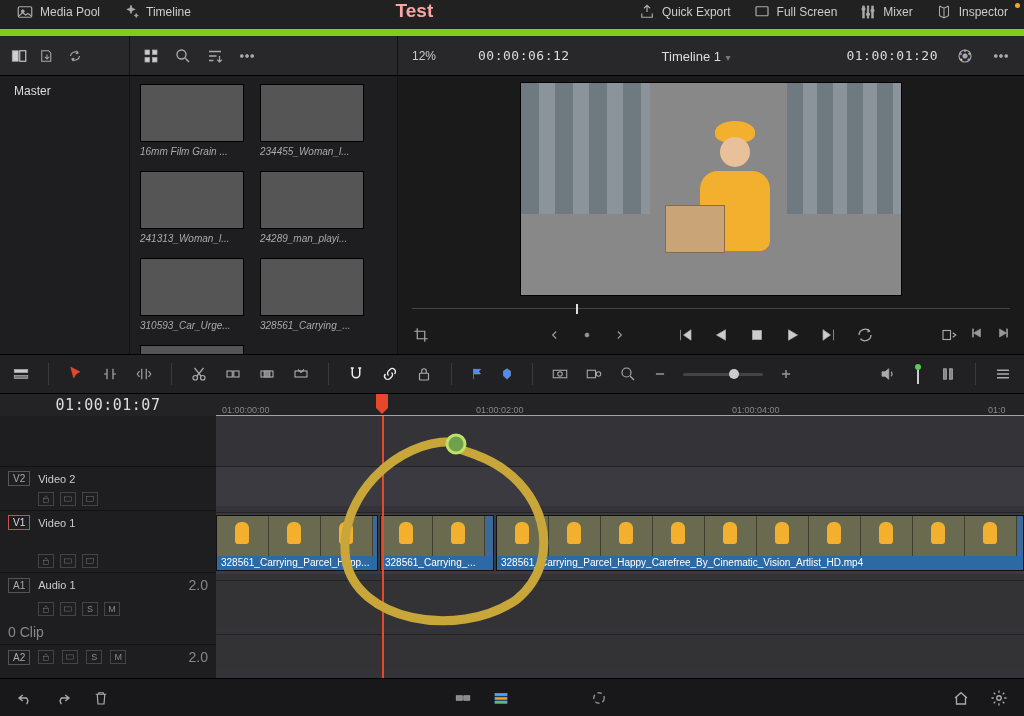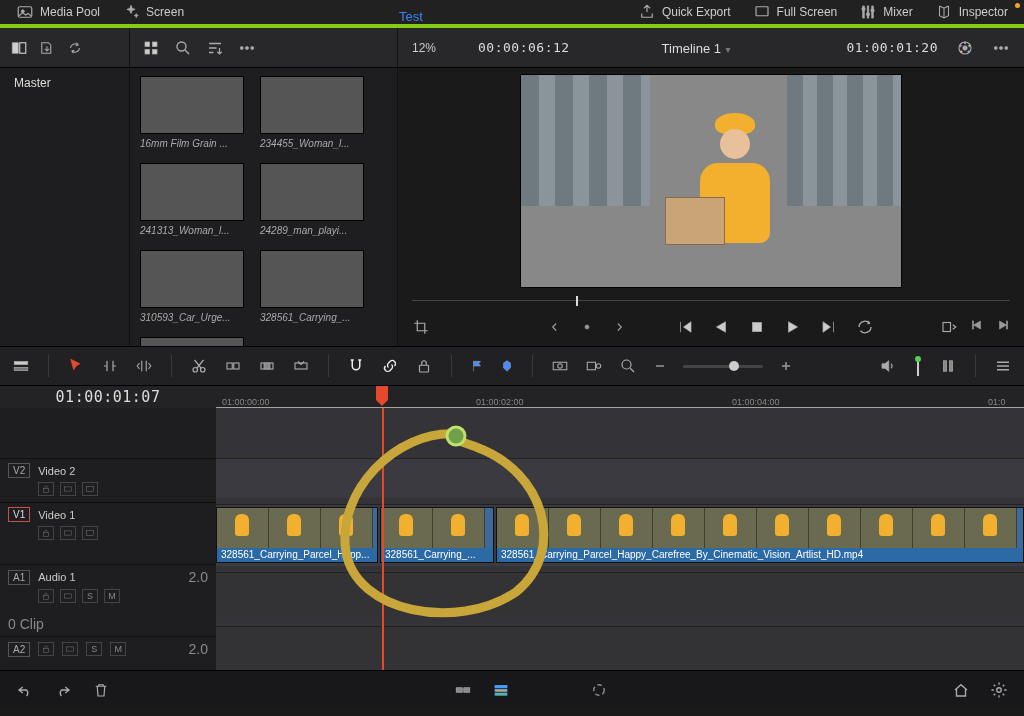--- a/index.html
+++ b/index.html
@@ -1,22 +1,22 @@
 <!DOCTYPE html>
 <html><head>
 <meta charset="utf-8">
 <style>
 * { margin: 0; padding: 0; box-sizing: border-box; font-family: -apple-system, Helvetica, Arial, sans-serif; }
 html, body { width: 1024px; height: 716px; background: #1a1a1a; color: #ccc; overflow: hidden; }
 
 
-.topbar { height: 28px; background: #212121; display: flex; align-items: flex-end; padding: 0 10px; gap: 10px; border-bottom: 4px solid #84cc16; }
+.topbar { height: 36px; background: #212121; display: flex; align-items: flex-start; padding: 0 10px; gap: 10px; border-bottom: 7px solid #84cc16; }
 .topbar .grp { display: flex; align-items: center; gap: 6px; padding: 3px 6px; font-size: 12px; color: #ccc; cursor: pointer; }
 .topbar .spacer { flex: 1; }
-.topbar .title { font-size: 13px; color: #3b82f6; }
+.topbar .title { font-size: 19px; color: #fca5a5; font-weight: bold; }
 
 
 .ic { width: 18px; height: 18px; fill: #aaa; stroke: #aaa; }
 .ic-sm { width: 14px; height: 14px; fill: #999; stroke: #999; }
 
 
 .row2 { height: 40px; background: #28282b; display: flex; align-items: center; border-bottom: 1px solid #000; }
 .row2 .left { width: 130px; display: flex; align-items: center; gap: 10px; padding: 0 10px; background: #28282b; height: 100%; border-right: 1px solid #111; }
 .row2 .mediabar { flex: 0 0 268px; display: flex; align-items: center; gap: 14px; padding: 0 12px; height: 100%; border-right: 1px solid #111; }
 .row2 .viewerbar { flex: 1; display: flex; align-items: center; padding: 0 14px; gap: 18px; height: 100%; }
@@ -54,21 +54,21 @@
 .timeline { height: 284px; background: #232325; display: flex; flex-direction: column; }
 .tl-header { height: 28px; display: flex; }
 .tl-header .tc-box { width: 216px; display: flex; align-items: center; justify-content: center; font-size: 15px; color: #ddd; font-family: Menlo, monospace; letter-spacing: .5px; }
 .tl-header .ruler { flex: 1; position: relative; border-bottom: 1px solid #a3a3a3; text-align: center; }
 .tl-header .ruler .tick { position: absolute; bottom: 0; font-size: 9px; color: #888; }
 .tl-header .ruler .playhead { position: absolute; top: 0; width: 12px; height: 14px; background: #e5482b; left: 160px; }
 .tl-header .ruler .playhead:after { content: ''; position: absolute; left: 0; top: 14px; border-left: 6px solid transparent; border-right: 6px solid transparent; border-top: 6px solid #e5482b; }
 
 .tl-body { flex: 1; display: flex; position: relative; }
 .tl-body .tracks-head { width: 216px; background: #1e1e20; display: flex; flex-direction: column; }
-.tl-body .track-head { border-top: 1px solid #111; padding: 4px 8px; display: flex; flex-direction: column; gap: 4px; }
+.tl-body .track-head { border-top: 1px solid #111; padding: 4px 8px; display: flex; flex-direction: column; gap: 4px; justify-content: space-between; }
 .tl-body .track-head .row1 { display: flex; align-items: center; gap: 8px; font-size: 11px; }
 .tl-body .track-head .badge { border: 1px solid #555; padding: 1px 4px; font-size: 10px; color: #aaa; }
 .tl-body .track-head .badge.active { border-color: #c85050; color: #ddd; }
 .tl-body .track-head .row2b { display: flex; gap: 6px; padding-left: 30px; }
 .tl-body .track-head .mini { width: 16px; height: 14px; border: 1px solid #444; font-size: 9px; color: #888; display: flex; align-items: center; justify-content: center; }
 .tl-body .track-head .val { margin-left: auto; font-size: 14px; color: #888; }
 
 .tl-body .tracks-area { flex: 1; position: relative; background: #333338; }
 .tl-body .playline { position: absolute; top: 0; bottom: 0; width: 2px; background: #e5482b; left: 166px; z-index: 5; }
 .tl-body .track { position: absolute; left: 0; right: 0; background: #3a3a40; border-top: 1px solid #222; }
@@ -130,21 +130,21 @@
         <circle cx="9" cy="11" r="2" fill="#aaa"></circle>
         <path d="M4 17l5-4 4 3 3-2 4 3" fill="none" stroke-width="1.4"></path>
       </svg>
     <span>Media Pool</span>
   </div>
   <div class="grp">
     <svg class="ic" viewBox="0 0 24 24">
         <path d="M12 3l1.5 4 4 1.5-4 1.5L12 14l-1.5-4-4-1.5 4-1.5z" fill="#aaa"></path>
         <path d="M19 14l.7 2 2 .7-2 .7-.7 2-.7-2-2-.7 2-.7z" fill="#aaa"></path>
       </svg>
-    <span>Screen</span>
+    <span>Timeline</span>
   </div>
   <div class="spacer"></div>
   <div class="title">Test</div>
   <div class="spacer"></div>
   <div class="grp">
     <svg class="ic" viewBox="0 0 24 24">
         <path d="M12 3v9M8 7l4-4 4 4M5 14v5h14v-5" fill="none" stroke-width="1.6"></path>
       </svg>
     <span>Quick Export</span>
   </div>

